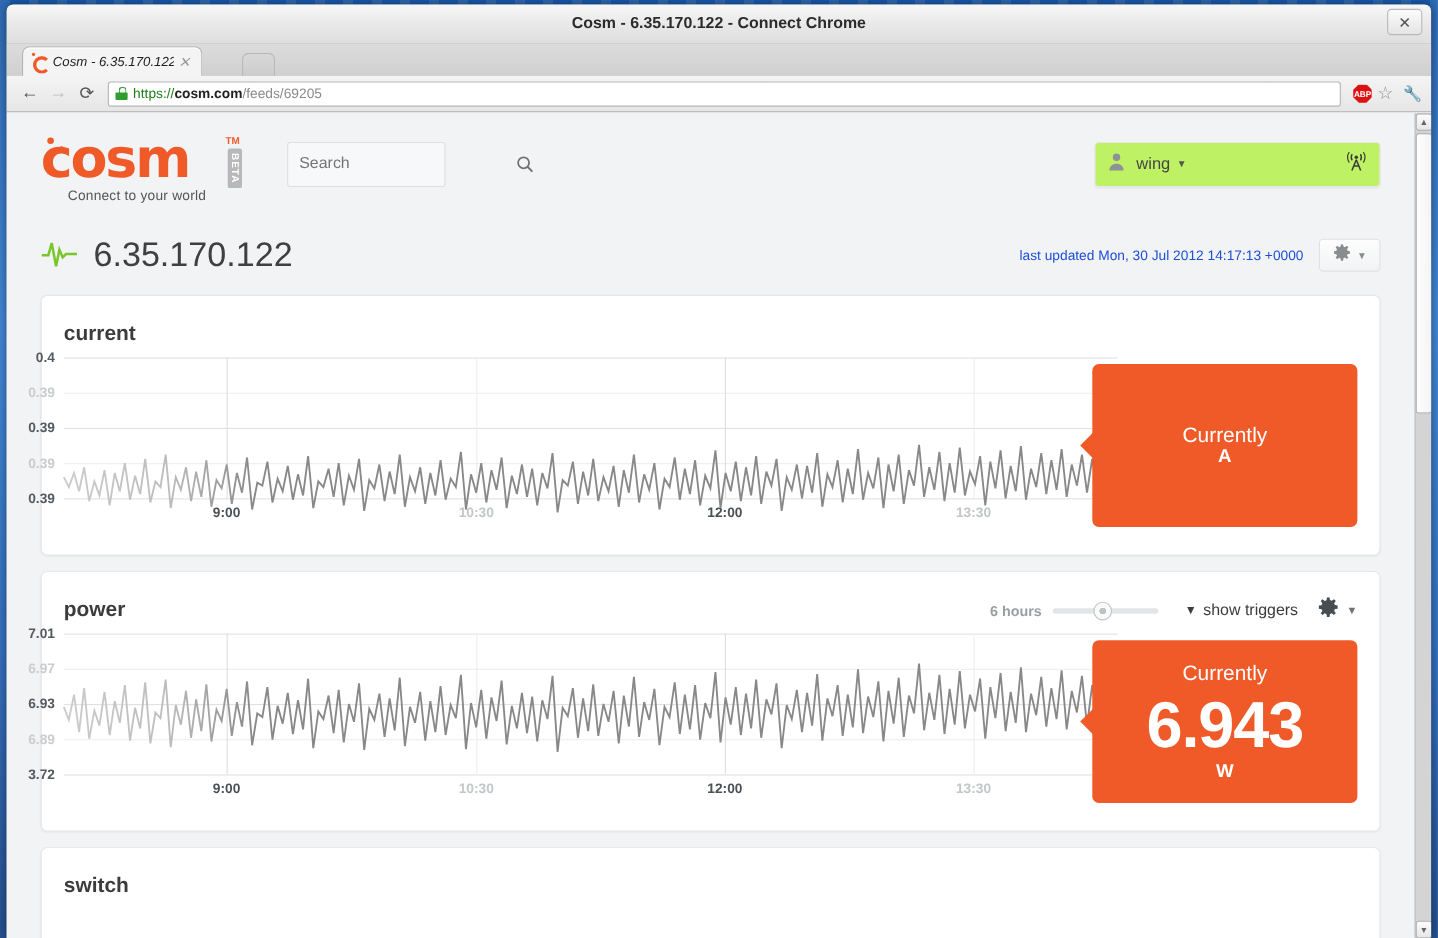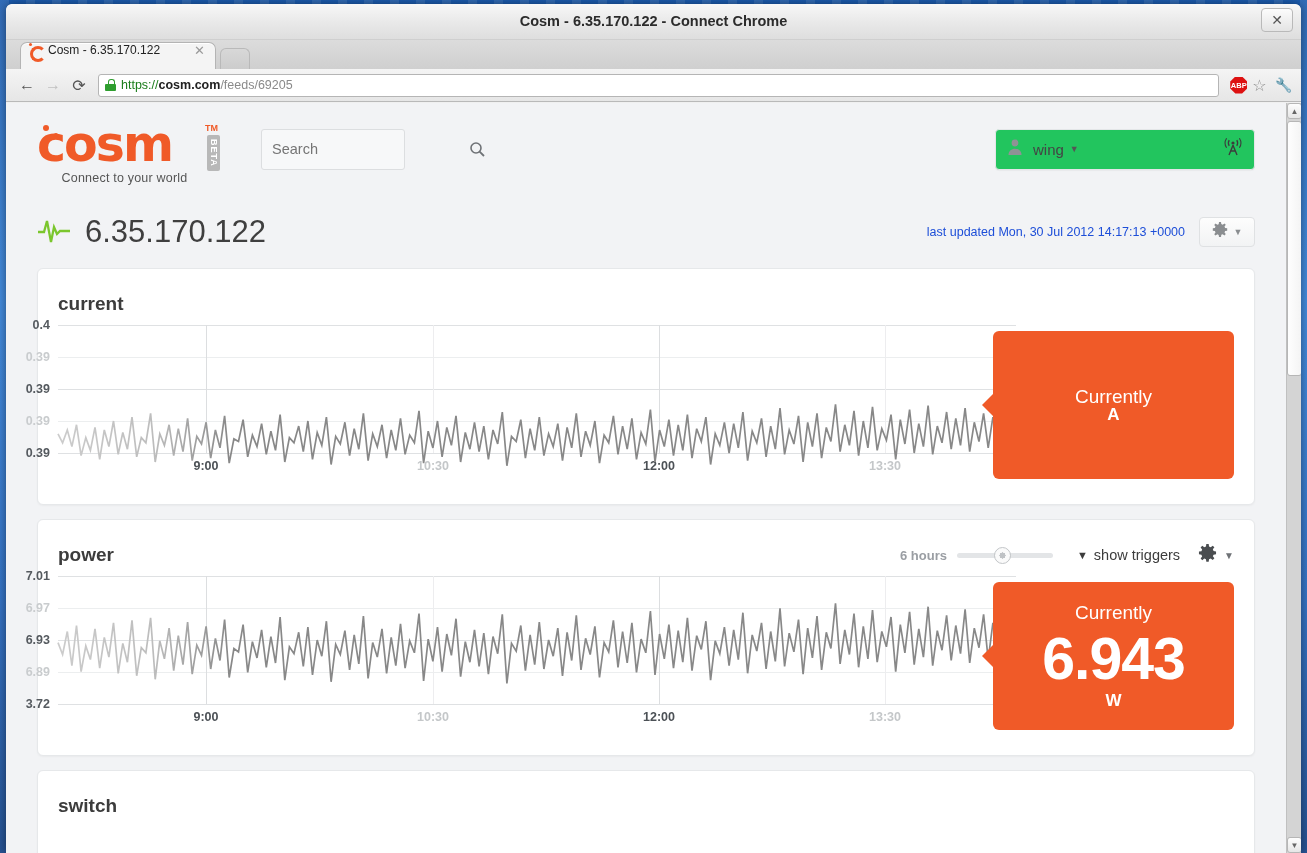--- a/index.html
+++ b/index.html
@@ -47,26 +47,27 @@
     font-size: 14px; color: #555;
   }
 
   
   #tabstrip {
     height: 29px; position: relative;
     background: linear-gradient(180deg,#dcdcdc,#cfcfcf);
   }
   #tab {
     position: absolute; left: 14px; top: 2px;
-    width: 196px; height: 27px;
+    width: 164px; height: 27px;
     background: #f4f4f4;
     border: 1px solid #b4b4b4; border-bottom: none;
     border-radius: 7px 7px 0 0;
-    display: flex; align-items: flex-start; padding: 0 6px;
+    display: flex; align-items: center; padding: 0 6px;
     box-shadow: inset 0 1px 0 #fff;
+    font-style: italic;
   }
   #tab .favicon {
     width: 16px; height: 16px; margin-right: 5px; position: relative; flex: none;
   }
   #tab .favicon::before {
     content: ""; position: absolute; left: 3px; top: 3px;
     width: 10px; height: 10px; border: 3px solid #f05a28;
     border-radius: 50%; border-right-color: transparent;
   }
   #tab .favicon::after {
@@ -179,21 +180,21 @@
     flex: 1; border: none; background: transparent; outline: none;
     font-size: 14.5px; color: #9a9a9a; padding: 0 10px;
     font-family: "Liberation Sans", sans-serif;
   }
   #search .sep { width: 1px; height: 26px; background: #e2e4e6; }
   #search .mag {
     width: 38px; display: flex; align-items: center; justify-content: center;
   }
   #userbox {
     margin-left: auto; margin-top: -8px;
-    width: 260px; height: 41px; background: #22c55e;
+    width: 260px; height: 41px; background: #bef264;
     border: 1px solid #e4e6e8; border-radius: 4px;
     display: flex; align-items: center; padding: 0 10px;
     box-shadow: 0 1px 1px rgba(0,0,0,.04);
   }
   #userbox .uname { font-size: 15px; color: #444; margin-left: 9px; }
   #userbox .caret { font-size: 9px; color: #555; margin-left: 6px; }
   #userbox .antenna { margin-left: auto; }
 
   
   #feedrow {

